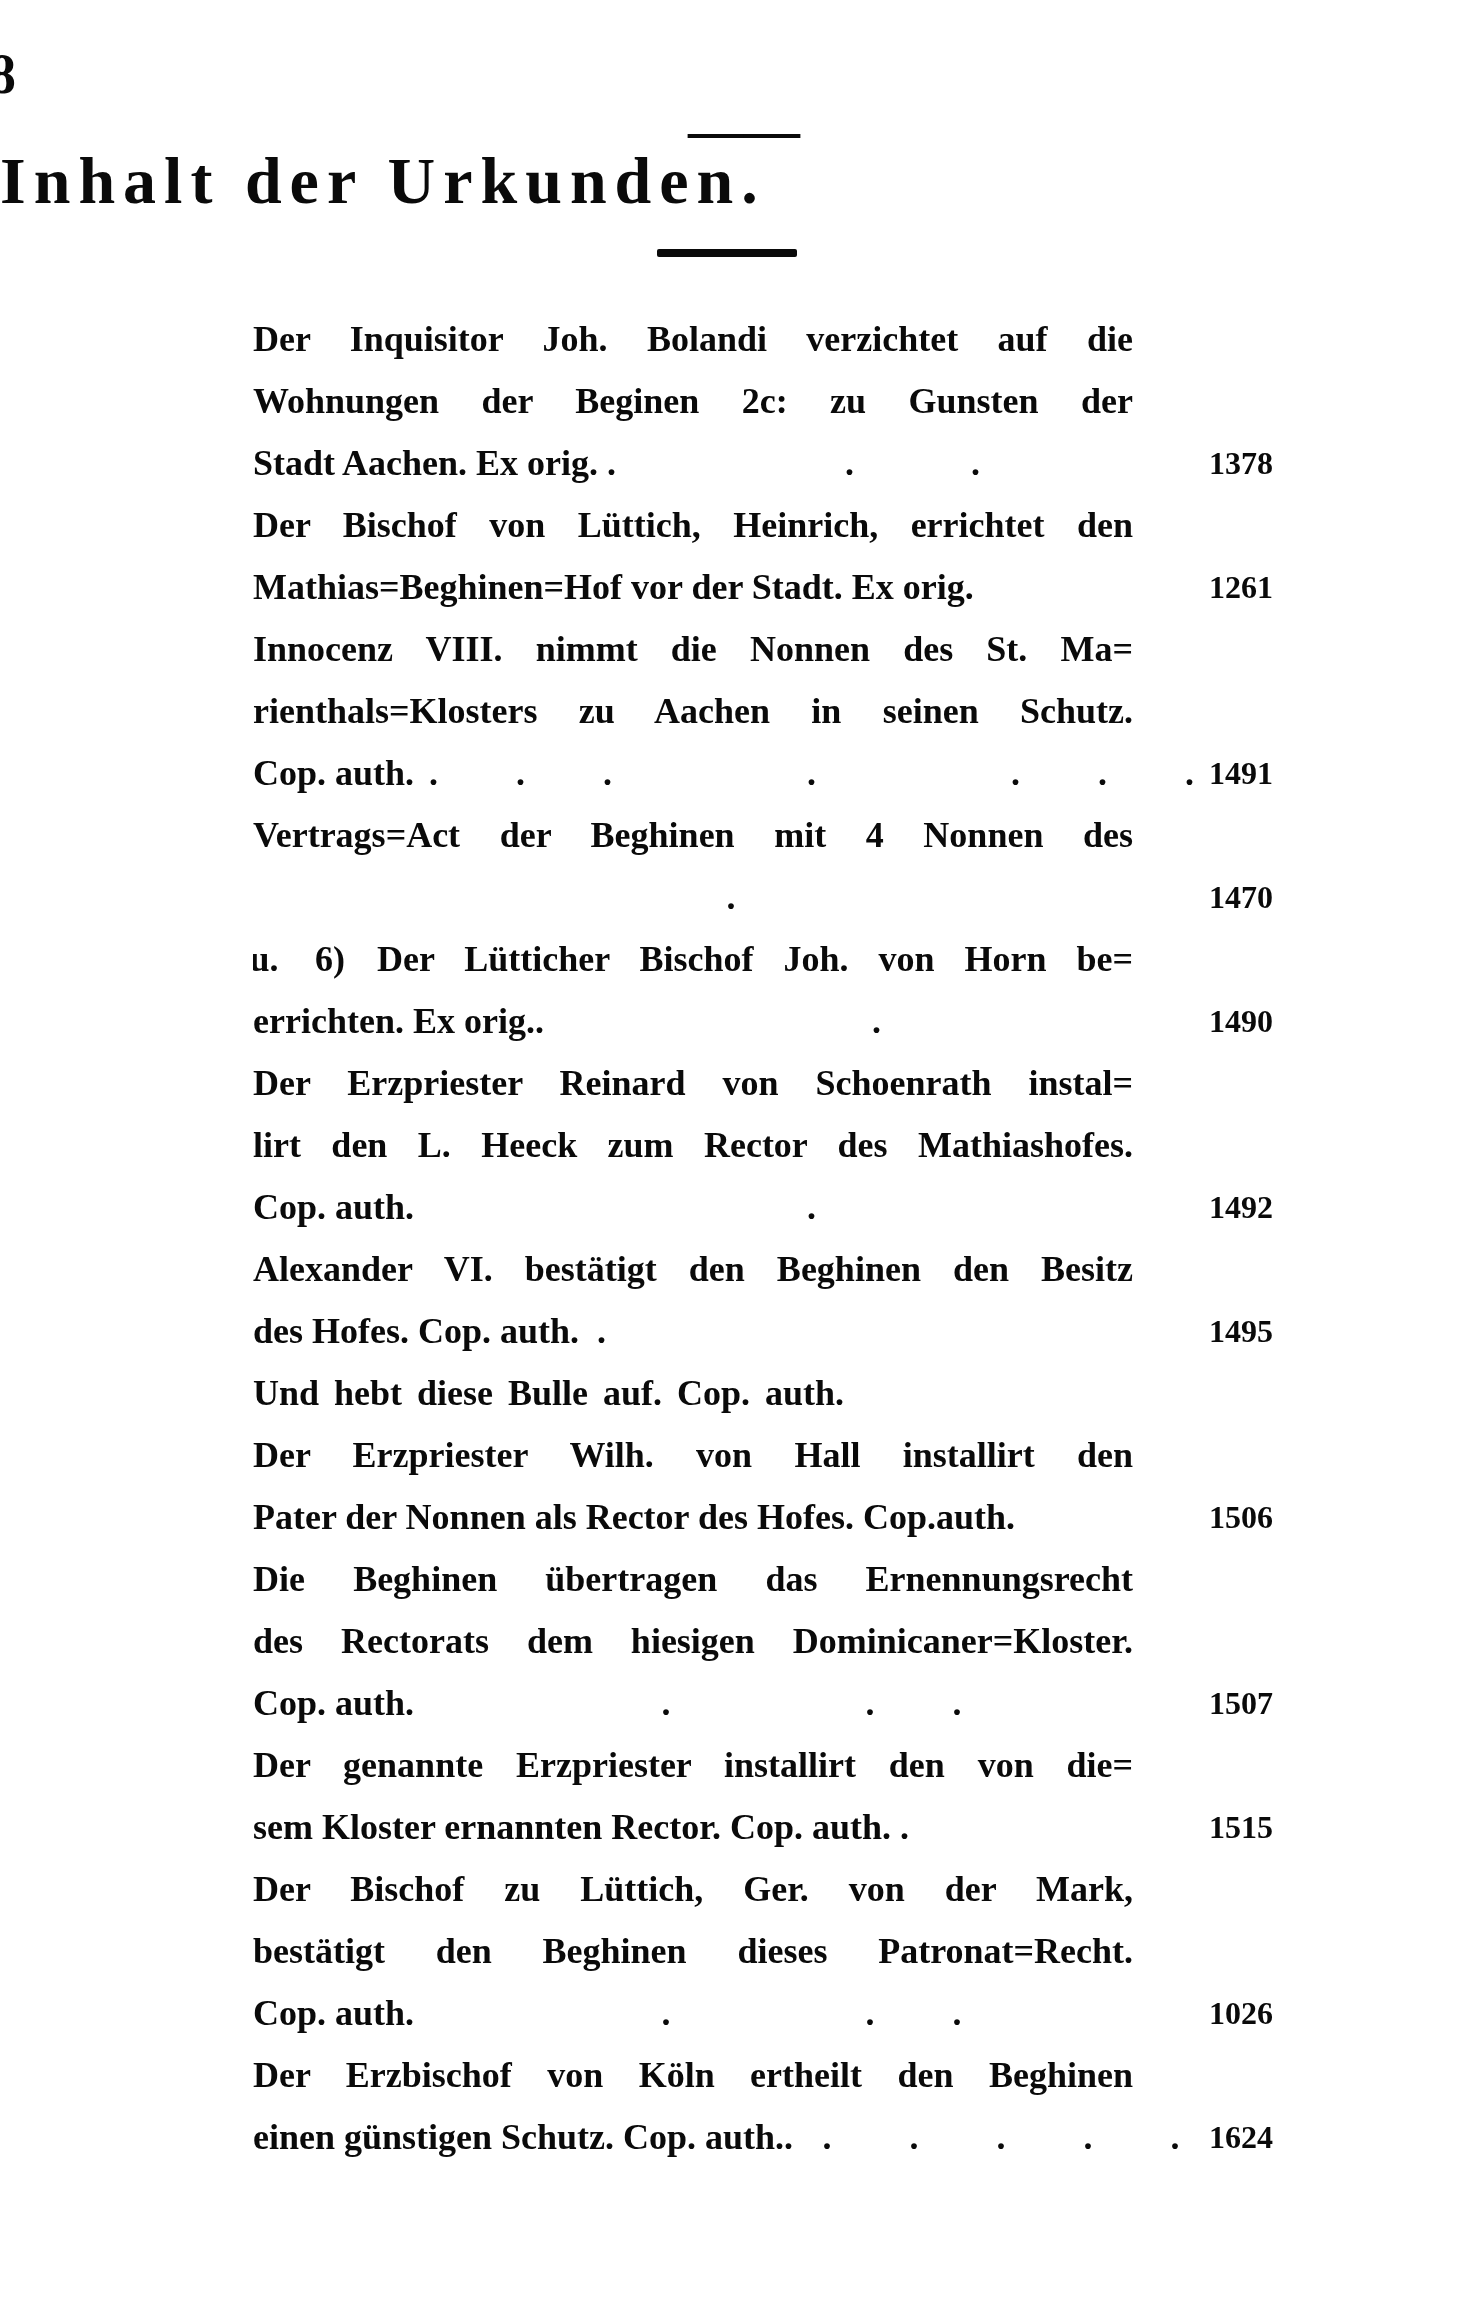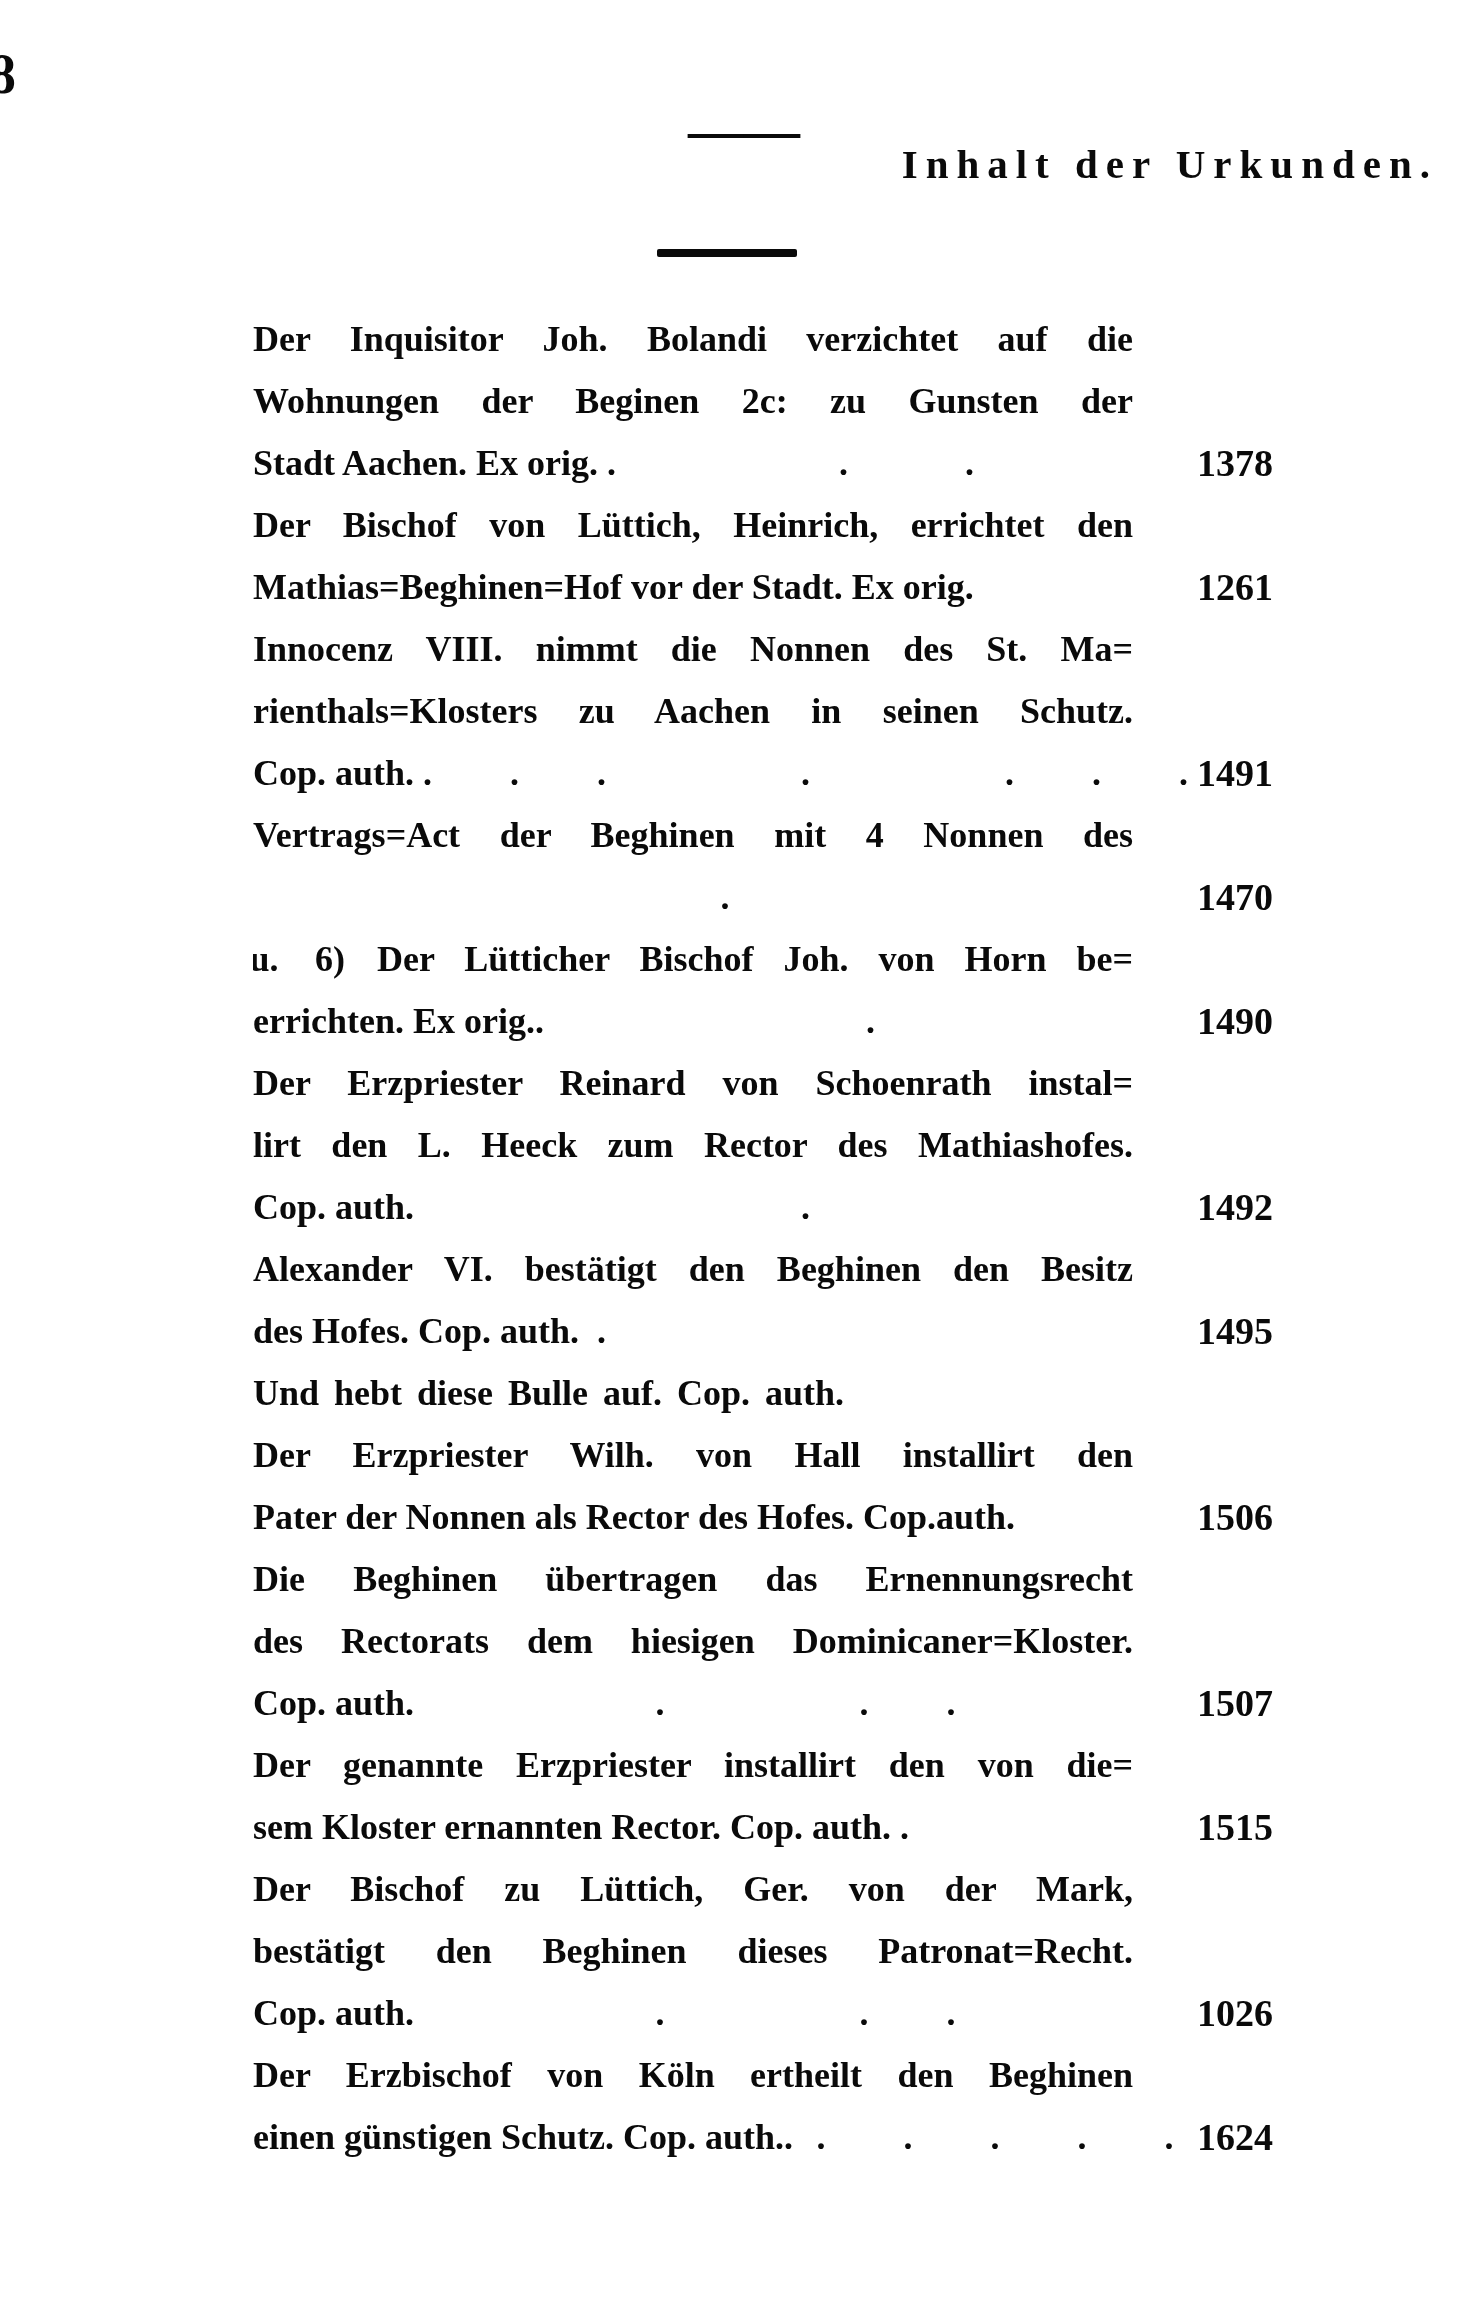--- a/index.html
+++ b/index.html
@@ -28,22 +28,22 @@
     line-height: 1;
     white-space: pre;
   }
   .pagenum-row .dash { letter-spacing: 0; }
   .pagenum-row .num  { margin: 0 42px; letter-spacing: 3px; }
   .page-title {
     position: absolute;
     top: 138px;
     left: 0;
     width: 1438px;
-    text-align: right;
-    font-size: 41px;
+    text-align: left;
+    font-size: 66px;
     line-height: 1.3;
     letter-spacing: 8px;
     white-space: nowrap;
   }
   .title-rule {
     position: absolute;
     top: 249px;
     left: 657px;
     width: 140px;
     height: 8px;
@@ -89,21 +89,21 @@
     flex: 1 1 auto;
     text-align: center;
     word-spacing: 30px;
     white-space: pre;
     overflow: hidden;
   }
   .year {
     flex: 0 0 auto;
     text-align: right;
     white-space: nowrap;
-    font-size: 38px;
+    font-size: 32px;
     font-family: Liberation Serif, serif;
   }
 </style>
 </head>
 <body>
 
 <div class="page">
 
   <div class="pagenum-row">
     <span class="dash">—</span><span class="num">148</span><span class="dash">—</span>

